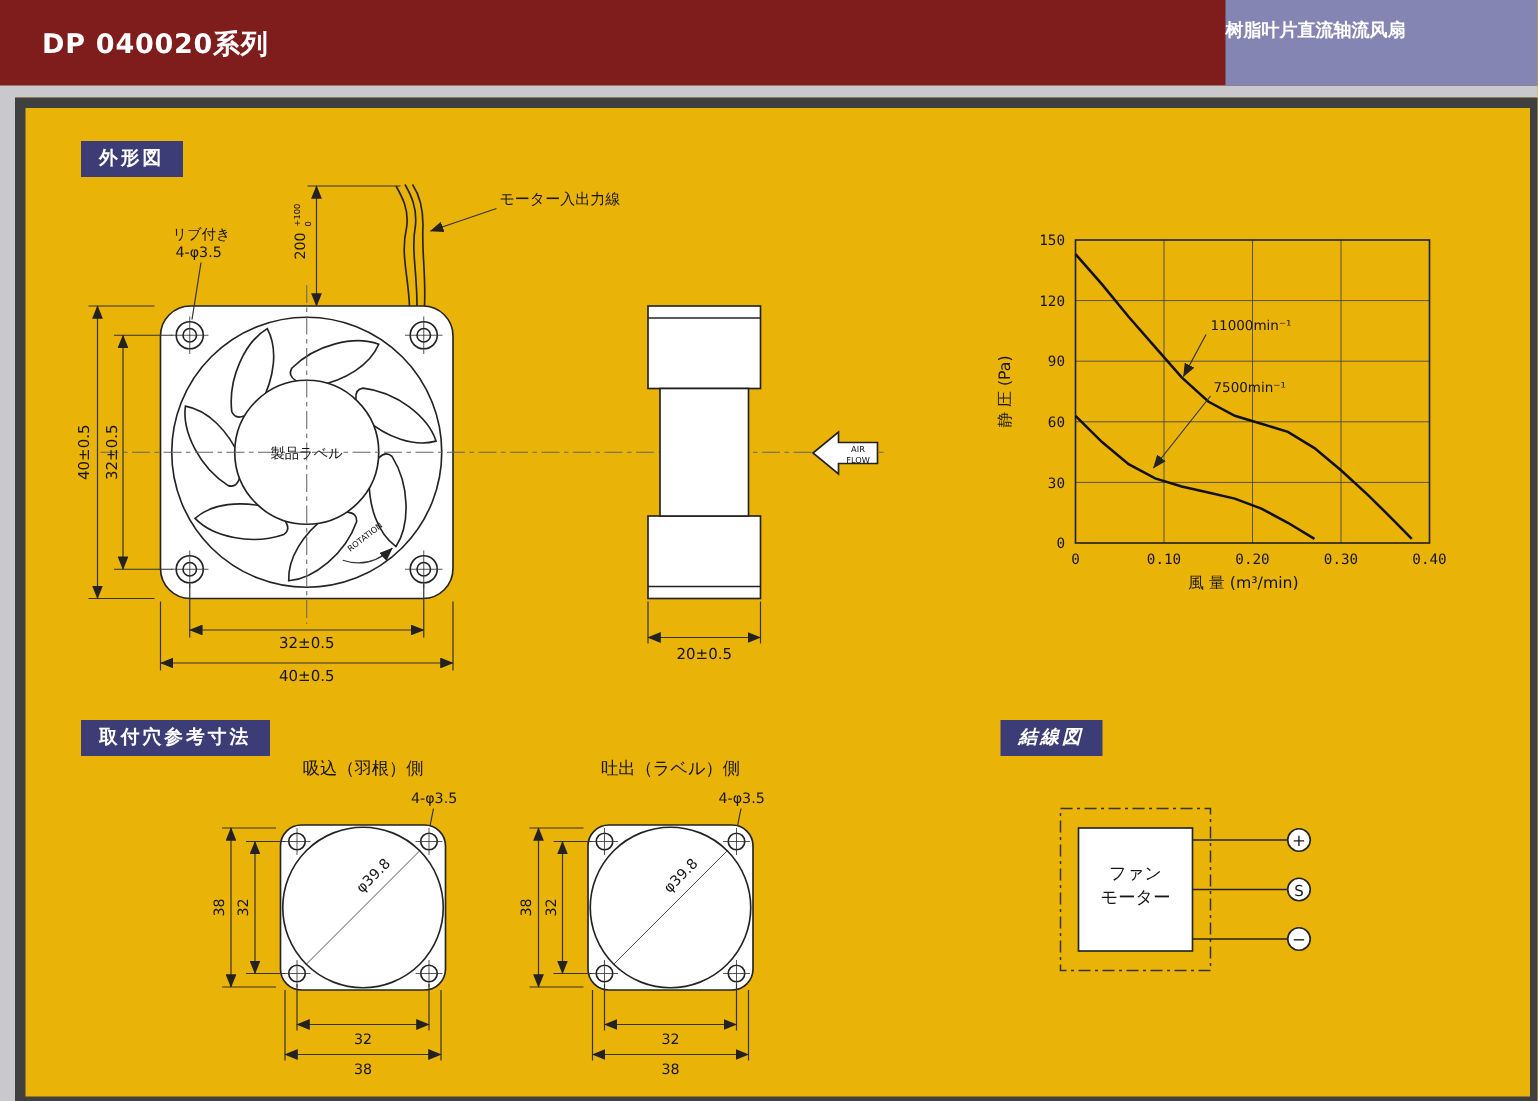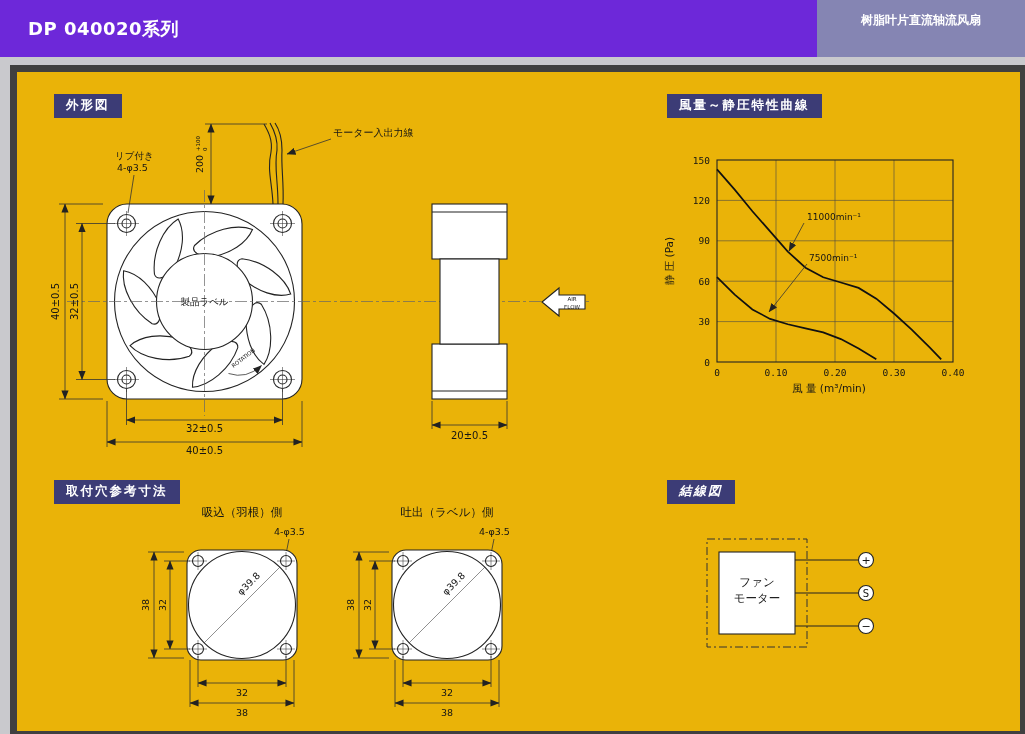--- a/index.html
+++ b/index.html
@@ -1,19 +1,19 @@
 <!DOCTYPE html>
 <html><head>
 <meta charset="utf-8">
 <style>
   html,body{margin:0;padding:0;}
   body{width:1025px;height:734px;position:relative;background:#c9c9cd;font-family:"DejaVu Sans","Liberation Sans",sans-serif;overflow:hidden;}
-  .header{position:absolute;left:0;top:0;width:1025px;height:57px;background:#6d28d9;}
+  .header{position:absolute;left:0;top:0;width:1025px;height:57px;background:#7f1d1d;}
   .header-title{position:absolute;left:28px;top:17px;color:#fff;font-size:18px;font-weight:bold;letter-spacing:.5px;}
-  .header-sub{position:absolute;right:0;top:0;width:208px;height:57px;background:#8585b3;color:#fff;text-align:center;font-size:12px;font-weight:bold;padding-top:12px;line-height:16px;box-sizing:border-box;}
+  .header-sub{position:absolute;right:0;top:0;width:208px;height:57px;background:#8585b3;color:#fff;font-size:12px;font-weight:bold;padding-top:12px;line-height:16px;box-sizing:border-box;}
   .panel{position:absolute;left:10px;top:65px;width:1003px;height:659px;background:#eab308;border:7px solid #404040;}
   .sec-label{position:absolute;background:#3c3c76;color:#fff;font-size:12.5px;font-weight:bold;letter-spacing:2px;padding:3px 12px 4px;}
   svg.draw{position:absolute;overflow:visible;}
   svg text{fill:#151515;}
   .ln{stroke:#232323;stroke-width:1.1;fill:none;}
   .fillw{stroke:#232323;stroke-width:1.1;fill:#fff;}
   .dim{stroke:#333;stroke-width:.8;fill:none;}
   .thin{stroke:#333;stroke-width:.55;fill:none;}
   .cl{stroke:#666;stroke-width:.7;fill:none;stroke-dasharray:12 3 3 3;}
   .dashdot{stroke:#333;stroke-width:1;fill:none;stroke-dasharray:8 3 2 3;}
@@ -37,21 +37,20 @@
 <div class="header">
   <div class="header-title">DP 040020系列</div>
   <div class="header-sub">
     <div>树脂叶片直流轴流风扇</div>
   </div>
 </div>
 
 <div class="panel">
 
   <div class="sec-label" style="left:37px;top:22px;">外形図</div>
-  <div class="sec-label" style="left:650px;top:22px;">風量～静圧特性曲線</div>
   <div class="sec-label" style="left:37px;top:408px;">取付穴参考寸法</div>
   <div class="sec-label" style="left:650px;top:408px;font-style:italic;">結線図</div>
 
   <svg class="draw" style="left:20px;top:40px;" width="590" height="362" viewBox="0 0 590 362">
 
     <rect class="fillw" x="70" y="92" width="195" height="195" rx="20"></rect>
     <circle class="fillw" cx="167.5" cy="189.5" r="90"></circle>
     <g>
       <path class="fillw" transform="translate(167.5,189.5) rotate(0)" d="M 6,-44 C 26,-48 42,-58 48,-72 C 32,-78 6,-72 -10,-56 C -14,-49 -4,-45 6,-44 Z"></path>
       <path class="fillw" transform="translate(167.5,189.5) rotate(51.4)" d="M 6,-44 C 26,-48 42,-58 48,-72 C 32,-78 6,-72 -10,-56 C -14,-49 -4,-45 6,-44 Z"></path>

